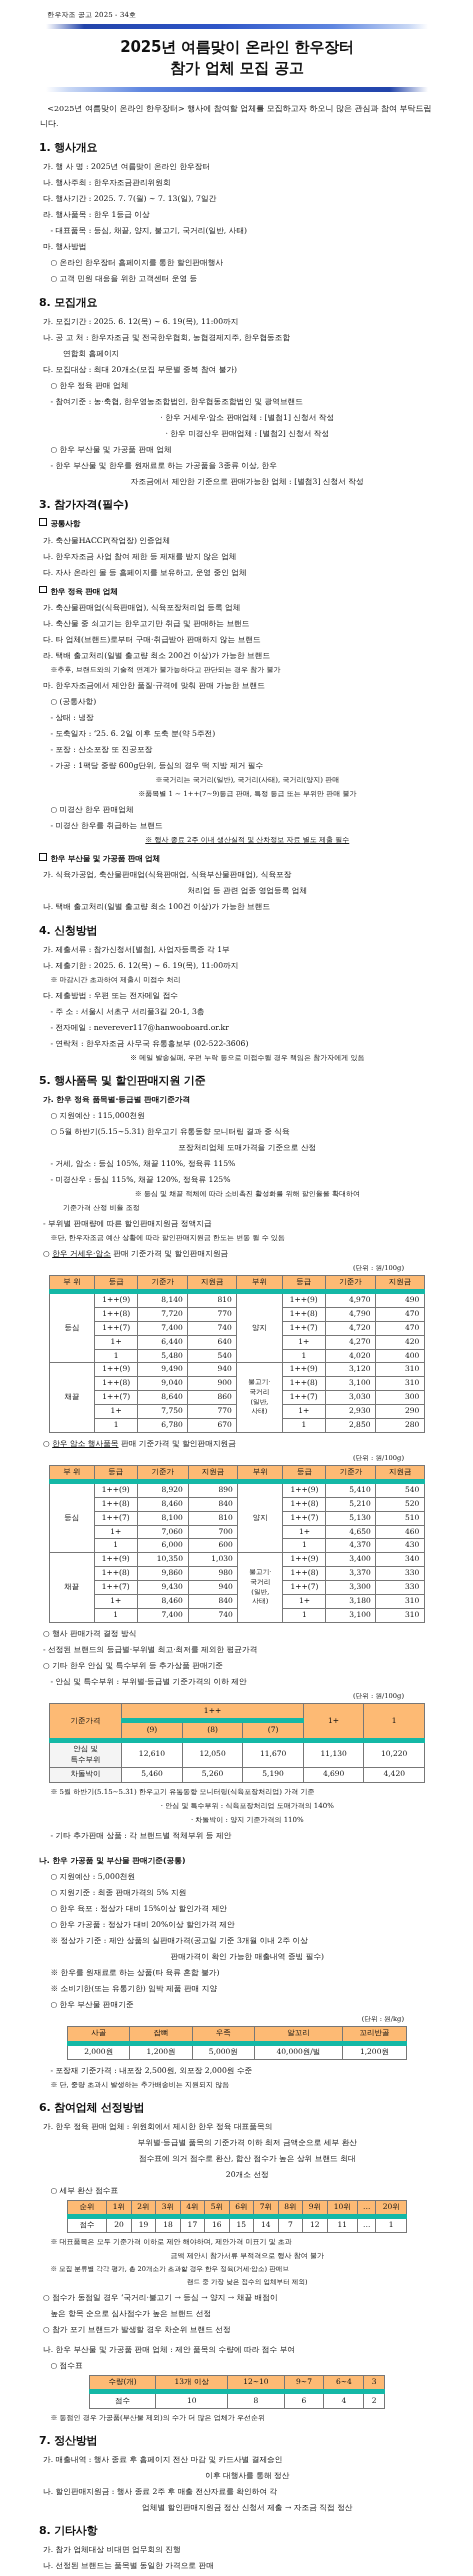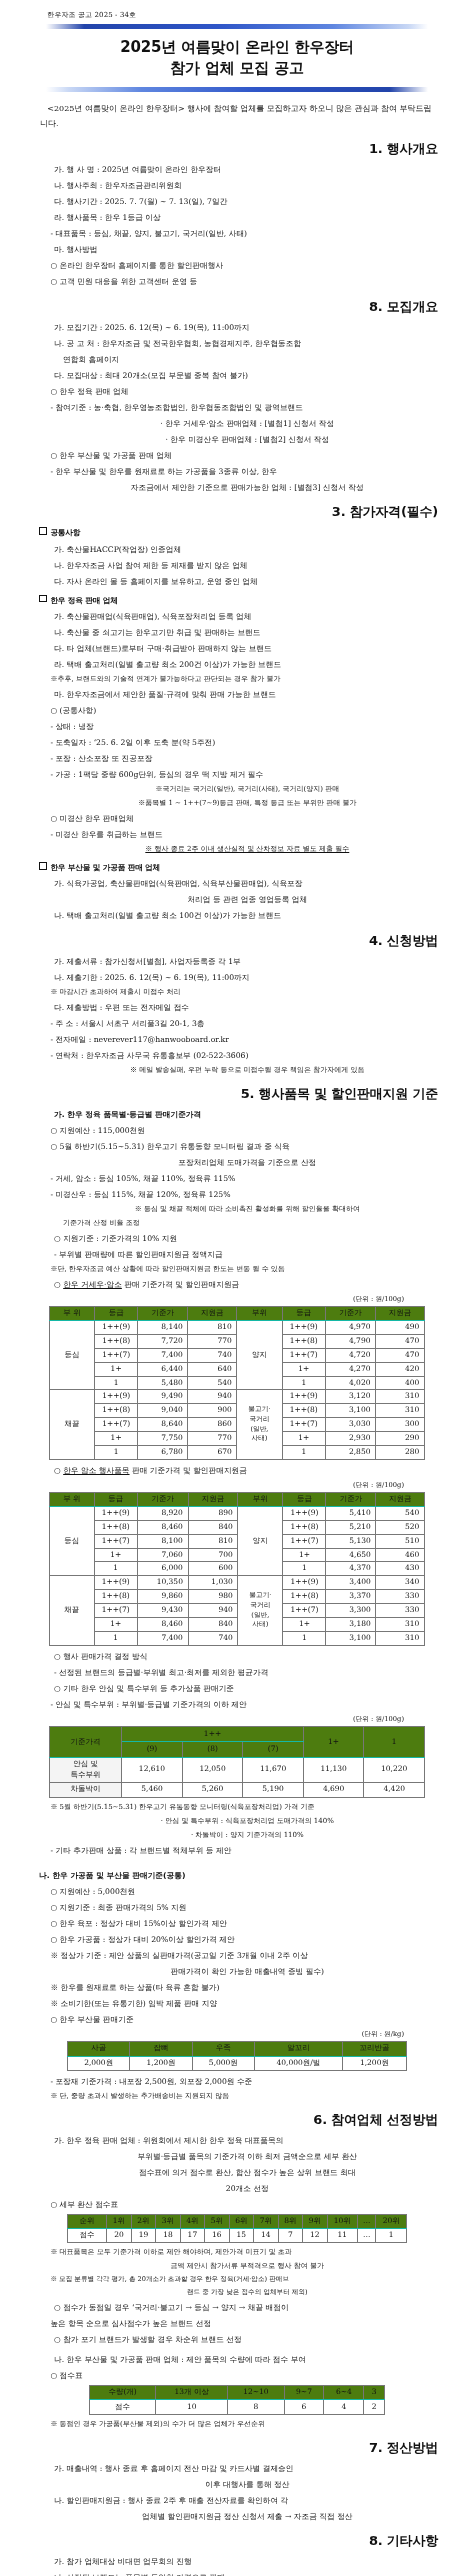--- a/index.html
+++ b/index.html
@@ -42,45 +42,44 @@
   }
   .intro{
     margin:9.3px 4.1px 5.2px 4.1px;
     font-size:8px;
     line-height:1.95;
     text-indent:7.2px;
   }
   h2.sec{
     font-family:"DejaVu Sans","Liberation Sans",sans-serif;
     font-weight:bold;
-    font-size:13px;
+    font-size:11px;
     margin:8.2px 0 4.1px 3.1px;
     letter-spacing:-0.2px;
-    text-align:right;
   }
   .box-head{
     font-family:"DejaVu Sans","Liberation Sans",sans-serif;
     font-weight:bold;
     font-size:7.7px;
     margin:6.2px 0 3.1px 3.1px;
     letter-spacing:-0.2px;
   }
   .box-head .sq{
     display:inline-block;
     width:5.7px;height:5.7px;
     border:0.7px solid #111;
     margin-right:3.6px;
     vertical-align:0.5px;
   }
   p.l{
     font-size:7.7px;
     line-height:1.95;
     margin:0 0 1px 0;
   }
-  p.lv1{margin-left:18px;}
+  p.lv1{margin-left:7px;}
   p.lv2{margin-left:14.4px;}
   p.lv3{margin-left:20.6px;text-align:center;}
   p.lv4{margin-left:27px;}
   p.hang{ text-indent:-9.8px; padding-left:9.8px; }
   p.small{ font-size:7px; line-height:1.85; }
   p.smaller{ font-size:6.6px; line-height:1.8; }
   p.bold{ font-family:"DejaVu Sans","Liberation Sans",sans-serif; font-weight:bold; }
   .u{ text-decoration:underline; text-underline-offset:1px; }
   .unit{
     text-align:right;
@@ -94,22 +93,22 @@
     font-family:"DejaVu Serif","Liberation Serif",serif;
   }
   table.grid td, table.grid th{
     border:0.5px solid #777;
     padding:1px 3.1px;
     text-align:center;
     font-weight:normal;
     line-height:1.45;
   }
   table.grid thead th{
-    background:#4d7c0f;
-    border-bottom:1px solid #14b8a6;
+    background:#fdba74;
+    border-bottom:5px solid #14b8a6;
   }
   table.grid{ border:1px solid #222; }
   table.grid td.num{ text-align:right; padding-right:4.6px; }
   table.grid td.part{ font-size:7.5px; }
   .t-price{ width:376px; }
   .t-price td{ height:10.3px; }
   .t-price .c-part{ width:44px; }
   .t-price .c-grade{ width:40px; }
   .t-price .c-base{ width:47px; }
   .t-price .c-sub{ width:47px; }
@@ -204,21 +203,20 @@
 
   <h2 class="sec">5. 행사품목 및 할인판매지원 기준</h2>
   <p class="l lv1 bold">가. 한우 정육 품목별·등급별 판매기준가격</p>
   <p class="l lv2 hang">○ 지원예산 : 115,000천원</p>
   <p class="l lv2 hang">○ 5월 하반기(5.15~5.31) 한우고기 유통동향 모니터링 결과 중 식육</p>
   <p class="l lv3">포장처리업체 도매가격을 기준으로 산정</p>
   <p class="l lv2 hang">- 거세, 암소 : 등심 105%, 채끝 110%, 정육류 115%</p>
   <p class="l lv2 hang">- 미경산우 : 등심 115%, 채끝 120%, 정육류 125%</p>
   <p class="l lv3 hang small">※ 등심 및 채끝 적체에 따라 소비촉진 활성화를 위해 할인율을 확대하여</p>
   <p class="l lv4 small">기준가격 산정 비율 조정</p>
-  <p class="l lv1 hang">○ 지원기준 : 기준가격의 10% 지원</p>
   <p class="l lv1 hang">- 부위별 판매량에 따른 할인판매지원금 정액지급</p>
   <p class="l lv2 hang small">※단, 한우자조금 예산 상황에 따라 할인판매지원금 한도는 변동 될 수 있음</p>
 
   <p class="l lv1 hang">○ <span class="bold u">한우 거세우·암소</span> 판매 기준가격 및 할인판매지원금</p>
   <div class="unit">(단위 : 원/100g)</div>
   <table class="grid t-price">
     <thead>
       <tr>
         <th class="c-part">부 위</th>
         <th class="c-grade">등급</th>

